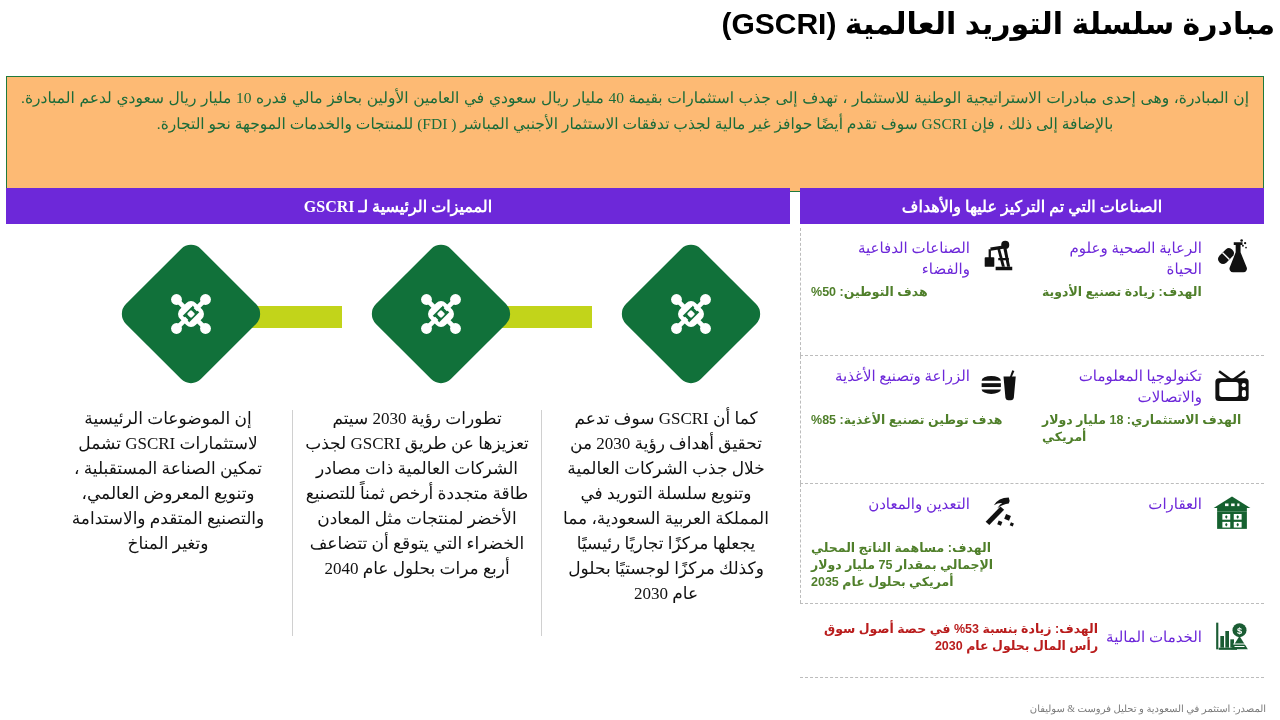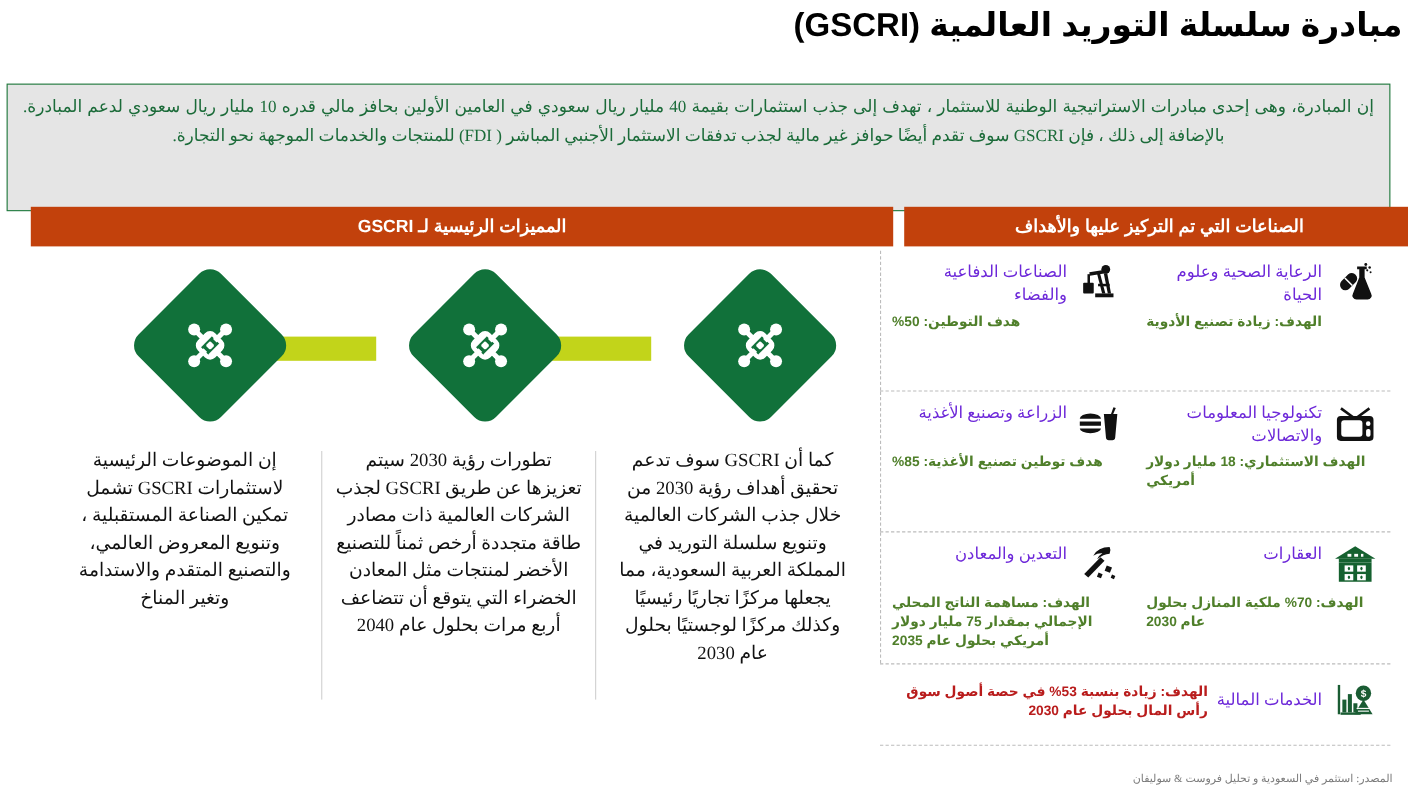--- a/index.html
+++ b/index.html
@@ -31,47 +31,46 @@
 
   
   .intro-box {
     position: absolute;
     left: 6px;
     top: 76px;
     width: 1258px;
     height: 116px;
     border: 1.5px solid #1f7a3d;
     box-sizing: border-box;
-    background: #e5e5e5;
+    background: #fdba74;
     padding: 8px 14px 6px 14px;
   }
   .intro-text {
     direction: rtl;
     text-align: justify;
     text-align-last: center;
     color: #1b6b39;
     font-family: "Liberation Serif", "DejaVu Serif", serif;
     font-size: 15.5px;
     line-height: 26px;
   }
 
   
   .panel-header {
     position: absolute;
     height: 36px;
-    background: #c2410c;
+    background: #6d28d9;
     color: #ffffff;
     display: flex;
     align-items: center;
     justify-content: center;
-    font-family: Liberation Sans, sans-serif;
+    font-family: Liberation Serif, serif;
     font-weight: bold;
     font-size: 16px;
     direction: rtl;
-    margin-left: 22px;
   }
   #left-panel-header  { left: 6px;   top: 188px; width: 784px; }
   #right-panel-header { left: 800px; top: 188px; width: 464px; }
 
   
   .diamond-row {
     position: absolute;
     left: 6px;
     top: 244px;
     width: 784px;
@@ -439,21 +438,20 @@
             <g fill="#15612f">
               <path d="M17.5 25.4 q2.6 1.6 0 4 q-2.6 -2.4 0 -4"></path>
               <path d="M30.5 25.4 q2.6 1.6 0 4 q-2.6 -2.4 0 -4"></path>
               <path d="M17.5 34.4 q2.6 1.6 0 4 q-2.6 -2.4 0 -4"></path>
               <path d="M30.5 34.4 q2.6 1.6 0 4 q-2.6 -2.4 0 -4"></path>
             </g>
           </svg>
         </span>
         <span class="ind-name">العقارات</span>
       </div>
-      <div class="ind-target">الهدف: 70% ملكية المنازل بحلول عام 2030</div>
     </div>
 
     <div class="ind-cell left-cell">
       <div class="ind-head">
         <span class="ind-icon">
           <svg viewBox="0 0 48 48" width="42" height="42" aria-hidden="true">
             <g fill="#111111">
               <path d="M34 5 q-12 0 -17 9 q5 -3 9.5 -2.5 q-4 2.5 -5.5 6 q6.5 -5 13 -5.5 q1.8 -3.6 0 -7 z"></path>
               <path d="M24.5 15.5 l4.2 3.6 L11.8 36.5 l-4.2 -3.6 z"></path>
               <path d="M31 24 l5.5 2.2 l-2.2 5.5 l-5.5 -2.2 z"></path>

